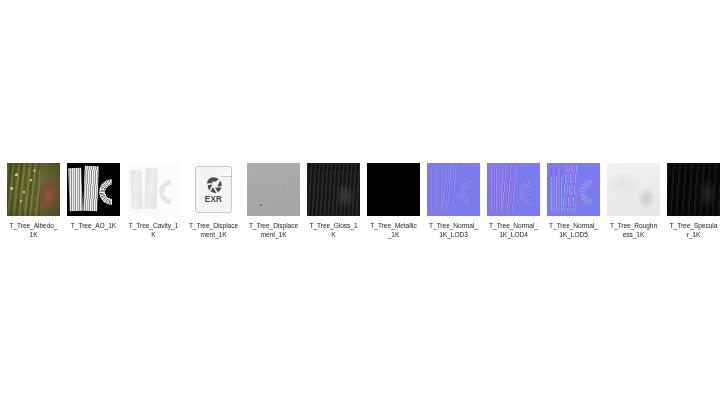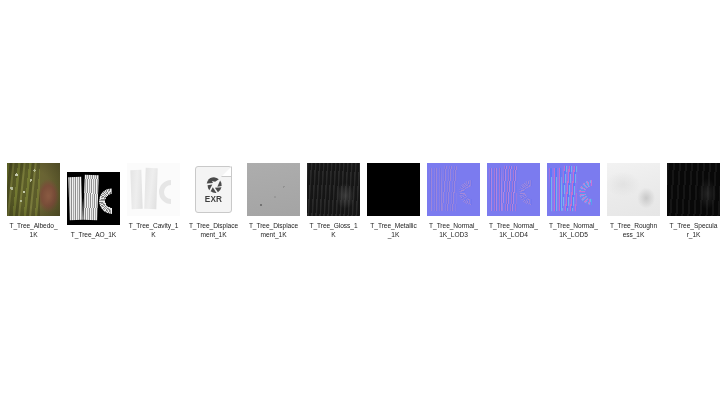--- a/index.html
+++ b/index.html
@@ -23,21 +23,21 @@
     height: 405px;
     background: #ffffff;
   }
 
   #asset-grid {
     position: absolute;
     left: 7px;
     top: 163px;
     display: flex;
     flex-direction: row;
-    align-items: flex-end;
+    align-items: flex-start;
     gap: 7px;
   }
 
   .asset-item {
     width: 53px;
     display: flex;
     flex-direction: column;
     align-items: center;
   }
 

